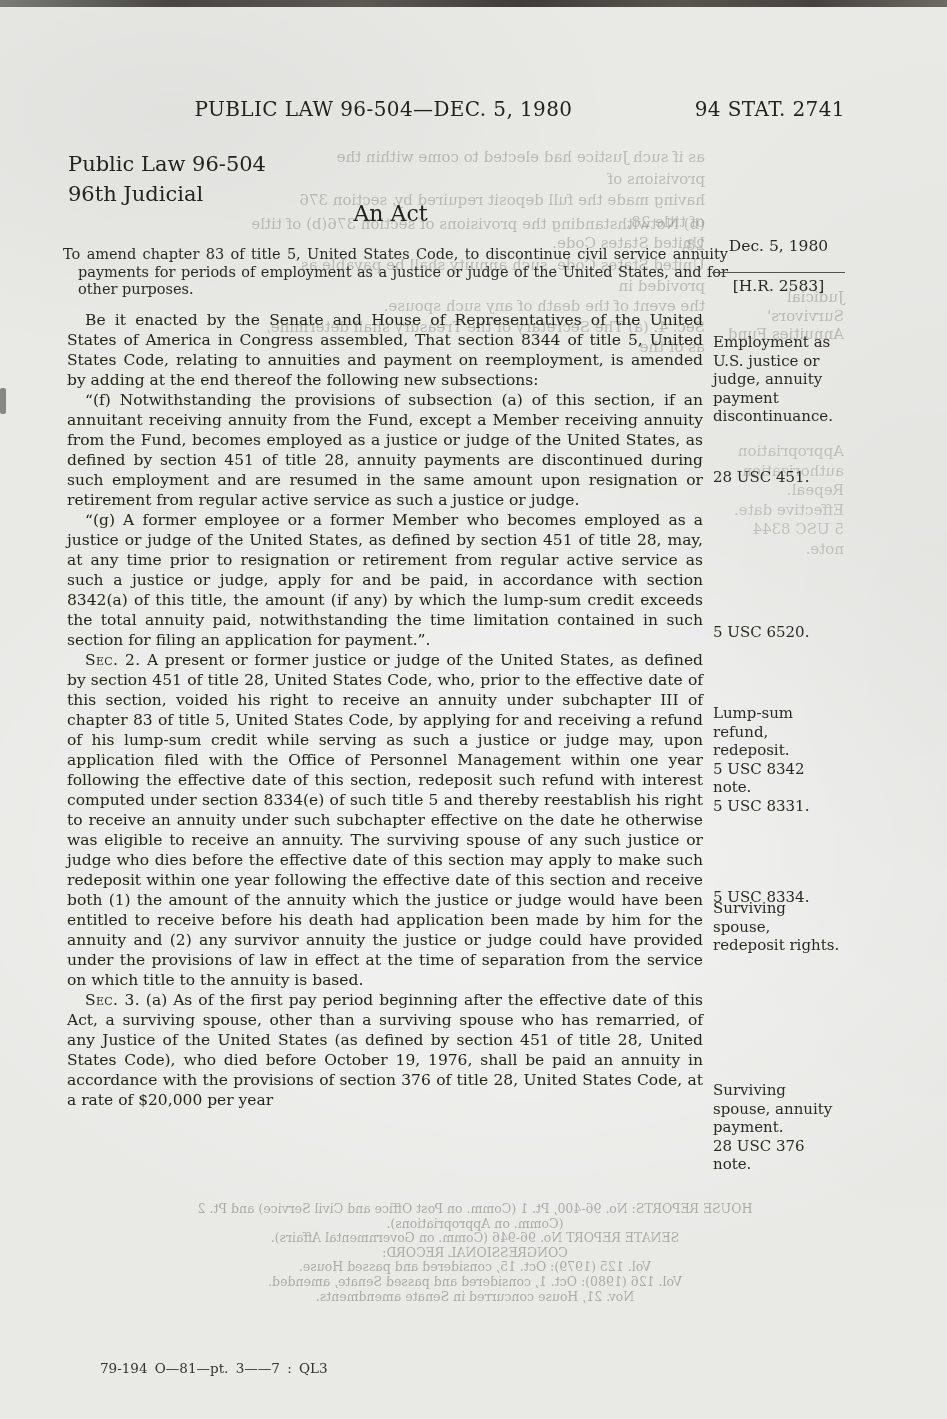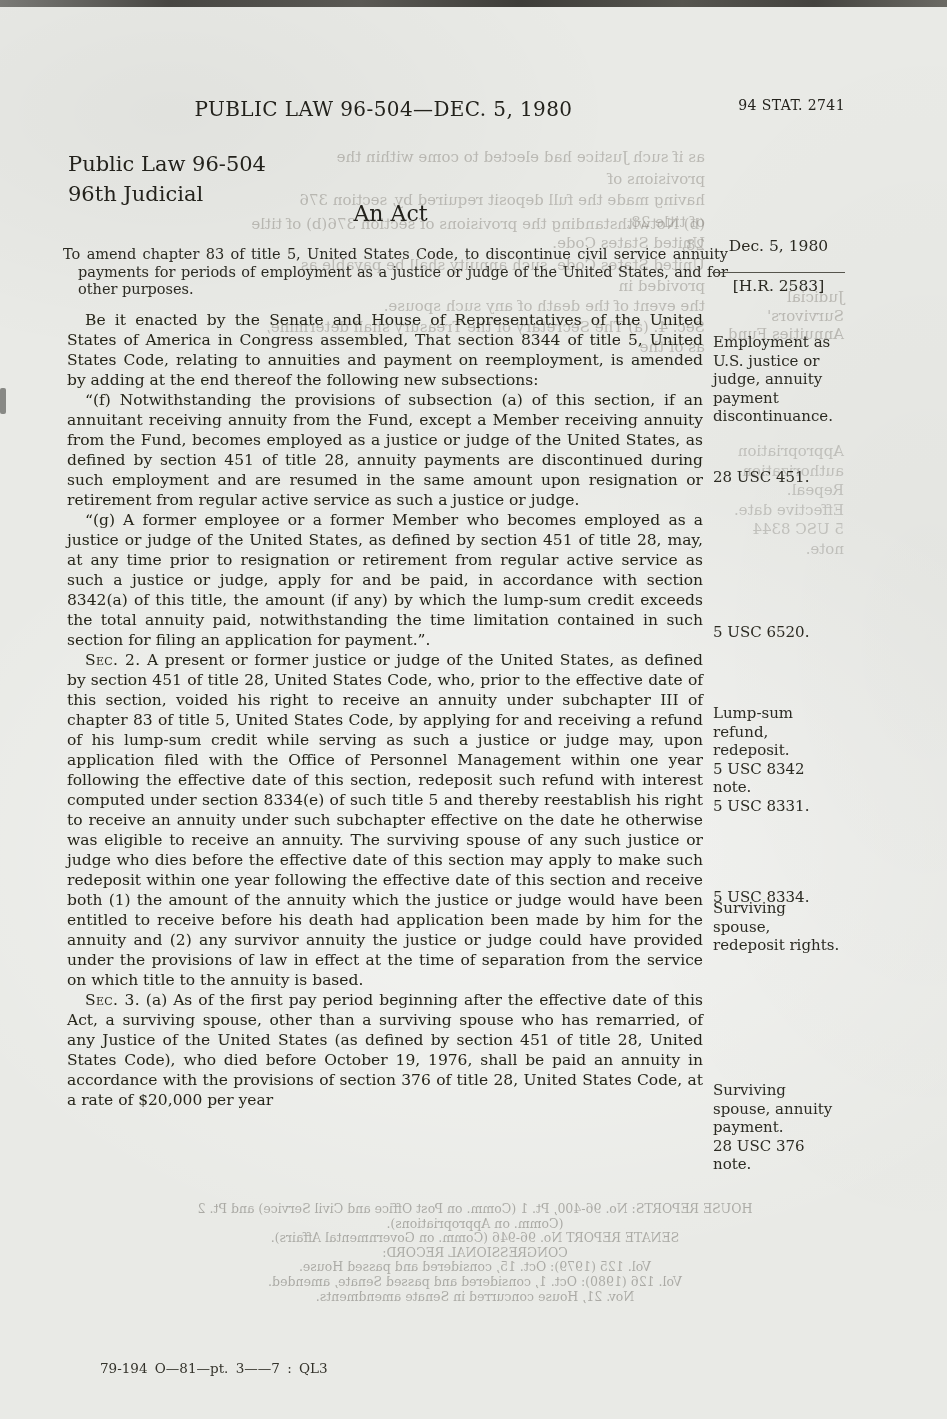--- a/index.html
+++ b/index.html
@@ -13,21 +13,21 @@
       radial-gradient(ellipse 900px 600px at 55% 60%, rgba(255,255,255,0.5), transparent 70%),
       #e9eae6;
   }
   .scan-strip{
     position:absolute;top:0;left:0;width:947px;height:7px;
     background:linear-gradient(90deg,#7a7a76 0%,#474642 18%,#5a5954 38%,#3e3d39 55%,#56554f 72%,#44433f 86%,#6b6a64 100%);
   }
   .running-header{position:absolute;top:97px;left:67px;width:633px;text-align:center;
     font-size:20px;letter-spacing:.4px;color:#23221c;}
   .stat-number{position:absolute;top:97px;left:660px;width:185px;text-align:right;
-    font-size:14px;letter-spacing:.4px;color:#23221c;}
+    font-size:20px;letter-spacing:.4px;color:#23221c;}
   .law-heading{position:absolute;top:149px;left:68px;font-size:21px;line-height:30px;color:#23221c;}
   .act-heading{position:absolute;top:201px;left:74px;width:633px;text-align:center;
     font-size:22px;color:#23221c;}
   .long-title{position:absolute;top:246px;left:63px;width:650px;
     font-size:14.5px;line-height:17.6px;text-align:justify;
     padding-left:15px;text-indent:-15px;color:#2b2a22;}
   .sidenote-date{position:absolute;top:237px;left:712px;width:133px;text-align:center;font-size:15.5px;color:#2b2a22;}
   .sidenote-date .date{display:block;padding-bottom:17px;border-bottom:1.2px solid #55544c;margin-bottom:4px;}
   .body-text{position:absolute;top:310px;left:67px;width:636px;
     font-size:15.5px;line-height:20px;text-align:justify;color:#262519;}

